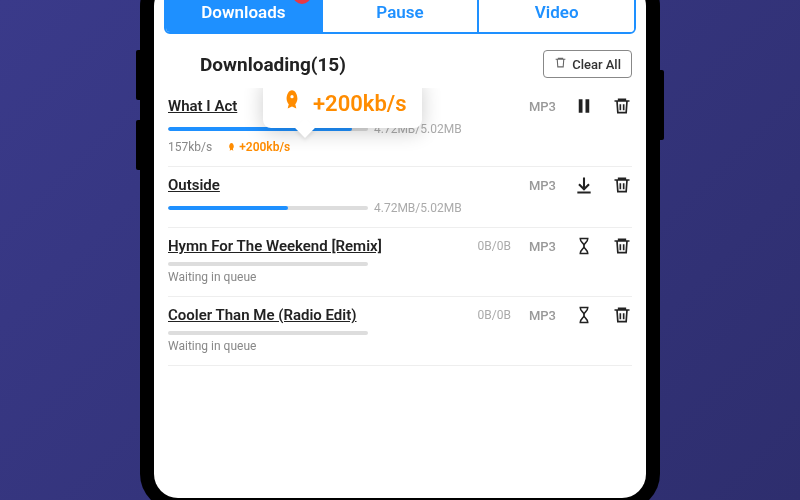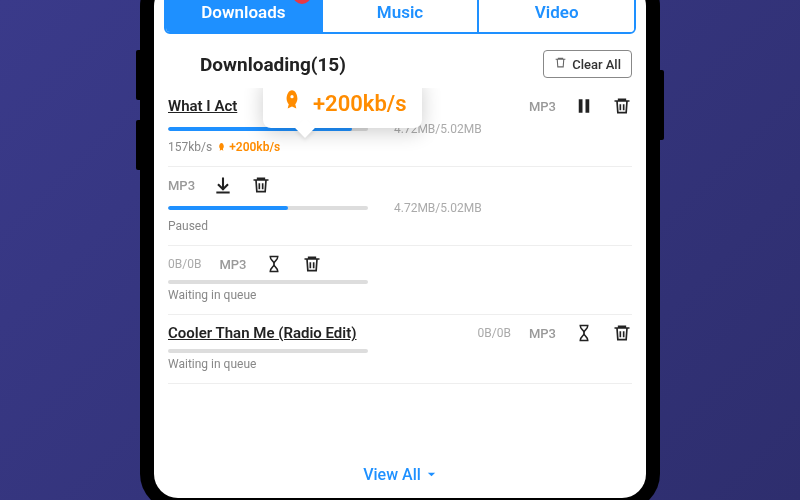--- a/index.html
+++ b/index.html
@@ -21,25 +21,25 @@
     .hbtn { border: 1.5px solid #888; background: #fff; padding: 5px 10px; border-radius: 4px; font-size: 13px; display: flex; align-items: center; gap: 5px; cursor: pointer; color: #333; font-weight: 500; }
     .hbtn svg { width: 13px; height: 13px; }
     .list { flex: 1; overflow: hidden; padding: 0 14px; }
     .item { padding: 8px 0 12px; border-bottom: 1px solid #eee; position: relative; }
     .item-row1 { display: flex; align-items: center; justify-content: space-between; }
     .item-title { font-size: 15px; font-weight: 600; color: #222; flex: 1; white-space: nowrap; overflow: hidden; text-overflow: ellipsis; text-decoration: underline; }
     .item-right { display: flex; align-items: center; gap: 18px; }
     .item-format { font-size: 13px; color: #999; font-weight: 500; }
     .item-action { width: 20px; height: 20px; display: flex; align-items: center; justify-content: center; cursor: pointer; }
     .item-delete { width: 20px; height: 20px; display: flex; align-items: center; justify-content: center; cursor: pointer; }
-    .progress-row { display: flex; align-items: center; gap: 26px; margin-top: 6px; }
+    .progress-row { display: flex; align-items: center; gap: 6px; margin-top: 6px; }
     .progress-bar { flex: 1; height: 4px; background: #ddd; border-radius: 2px; overflow: hidden; max-width: 200px; }
     .progress-fill { height: 100%; background: #1e90ff; border-radius: 2px; }
     .progress-text { font-size: 12px; color: #aaa; }
-    .item-status { font-size: 12px; color: #888; margin-top: 4px; display: flex; align-items: center; gap: 4px; }
+    .item-status { font-size: 12px; color: #888; margin-top: 4px; display: flex; align-items: center; gap: 14px; }
     .boost { color: #ff8c00; font-weight: 600; display: inline-flex; align-items: center; gap: 2px; }
     .tooltip { position: absolute; top: -10px; left: 95px; background: #fff; border-radius: 8px; box-shadow: 0 4px 20px rgba(0,0,0,0.2); padding: 10px 16px; display: flex; align-items: center; gap: 8px; z-index: 10; }
     .tooltip::after { content: ""; position: absolute; bottom: -7px; left: 35px; width: 14px; height: 14px; background: #fff; transform: rotate(45deg); box-shadow: 2px 2px 4px rgba(0,0,0,0.08); }
     .tooltip-text { font-size: 22px; font-weight: 600; color: #ff8c00; position: relative; z-index: 2; }
     .rocket { width: 26px; height: 26px; }
     .viewall { text-align: center; padding: 14px; color: #1e90ff; font-size: 16px; font-weight: 500; cursor: pointer; display: flex; align-items: center; justify-content: center; gap: 5px; }
     .small-rocket { width: 11px; height: 11px; }
   </style>
 </head>
 <body>
@@ -48,21 +48,21 @@
   <div class="phone-btn2"></div>
   <div class="phone-btn3"></div>
   <div class="screen">
 
     <div class="tabs">
       <div class="tab active">
         <span>Downloads</span>
         <span class="tab-badge"></span>
       </div>
       <div class="tab">
-        <span>Music</span>
+        <span>Pause</span>
       </div>
       <div class="tab">
         <span>Video</span>
       </div>
     </div>
 
     <div class="header">
       <div class="header-title">Downloading(15)</div>
       <div class="header-btns">
         <button class="hbtn">
@@ -117,45 +117,46 @@
             <svg class="small-rocket" viewBox="0 0 24 24" fill="#ff8c00">
                 <path d="M12 2c3 0 5 4 5 8 0 2-1 4-2 5l1 4-4-2-4 2 1-4c-1-1-2-3-2-5 0-4 2-8 5-8z"></path>
               </svg>
             <span>+200kb/s</span>
           </span>
         </div>
       </div>
 
       <div class="item">
         <div class="item-row1">
+          <div class="item-title">Outside</div>
           <div class="item-right">
             <span class="item-format">MP3</span>
             <span class="item-action">
               <svg viewBox="0 0 24 24" width="20" height="20" fill="none" stroke="#222" stroke-width="2.5">
                   <path d="M12 3v13M6 11l6 6 6-6M4 21h16"></path>
                 </svg>
             </span>
             <span class="item-delete">
               <svg viewBox="0 0 24 24" width="20" height="20" fill="none" stroke="#222" stroke-width="2">
                   <path d="M3 6h18M8 6V4h8v2M6 6l1 14h10l1-14M10 10v7M14 10v7"></path>
                 </svg>
             </span>
           </div>
         </div>
         <div class="progress-row">
           <div class="progress-bar">
               <div class="progress-fill" style="width:60%"></div>
             </div>
           <span class="progress-text">4.72MB/5.02MB</span>
         </div>
-        <div class="item-status">Paused</div>
-      </div>
-
-      <div class="item">
-        <div class="item-row1">
+      </div>
+
+      <div class="item">
+        <div class="item-row1">
+          <div class="item-title">Hymn For The Weekend [Remix]</div>
           <div class="item-right">
             <span class="progress-text">0B/0B</span>
             <span class="item-format">MP3</span>
             <span class="item-action">
               <svg viewBox="0 0 24 24" width="18" height="18" fill="none" stroke="#222" stroke-width="2">
                   <path d="M6 2h12M6 22h12M7 2c0 6 5 5 5 10s-5 4-5 10M17 2c0 6-5 5-5 10s5 4 5 10"></path>
                 </svg>
             </span>
             <span class="item-delete">
               <svg viewBox="0 0 24 24" width="20" height="20" fill="none" stroke="#222" stroke-width="2">
@@ -193,23 +194,15 @@
         <div class="progress-row">
           <div class="progress-bar">
               <div class="progress-fill" style="width:0%"></div>
             </div>
         </div>
         <div class="item-status">Waiting in queue</div>
       </div>
 
     </div>
 
-    <div class="viewall">
-      <span>View All</span>
-      <span>
-        <svg width="11" height="11" viewBox="0 0 24 24" fill="#1e90ff">
-            <path d="M12 16L4 8h16z"></path>
-          </svg>
-      </span>
-    </div>
 
   </div>
 </div>
 
 </body></html>

